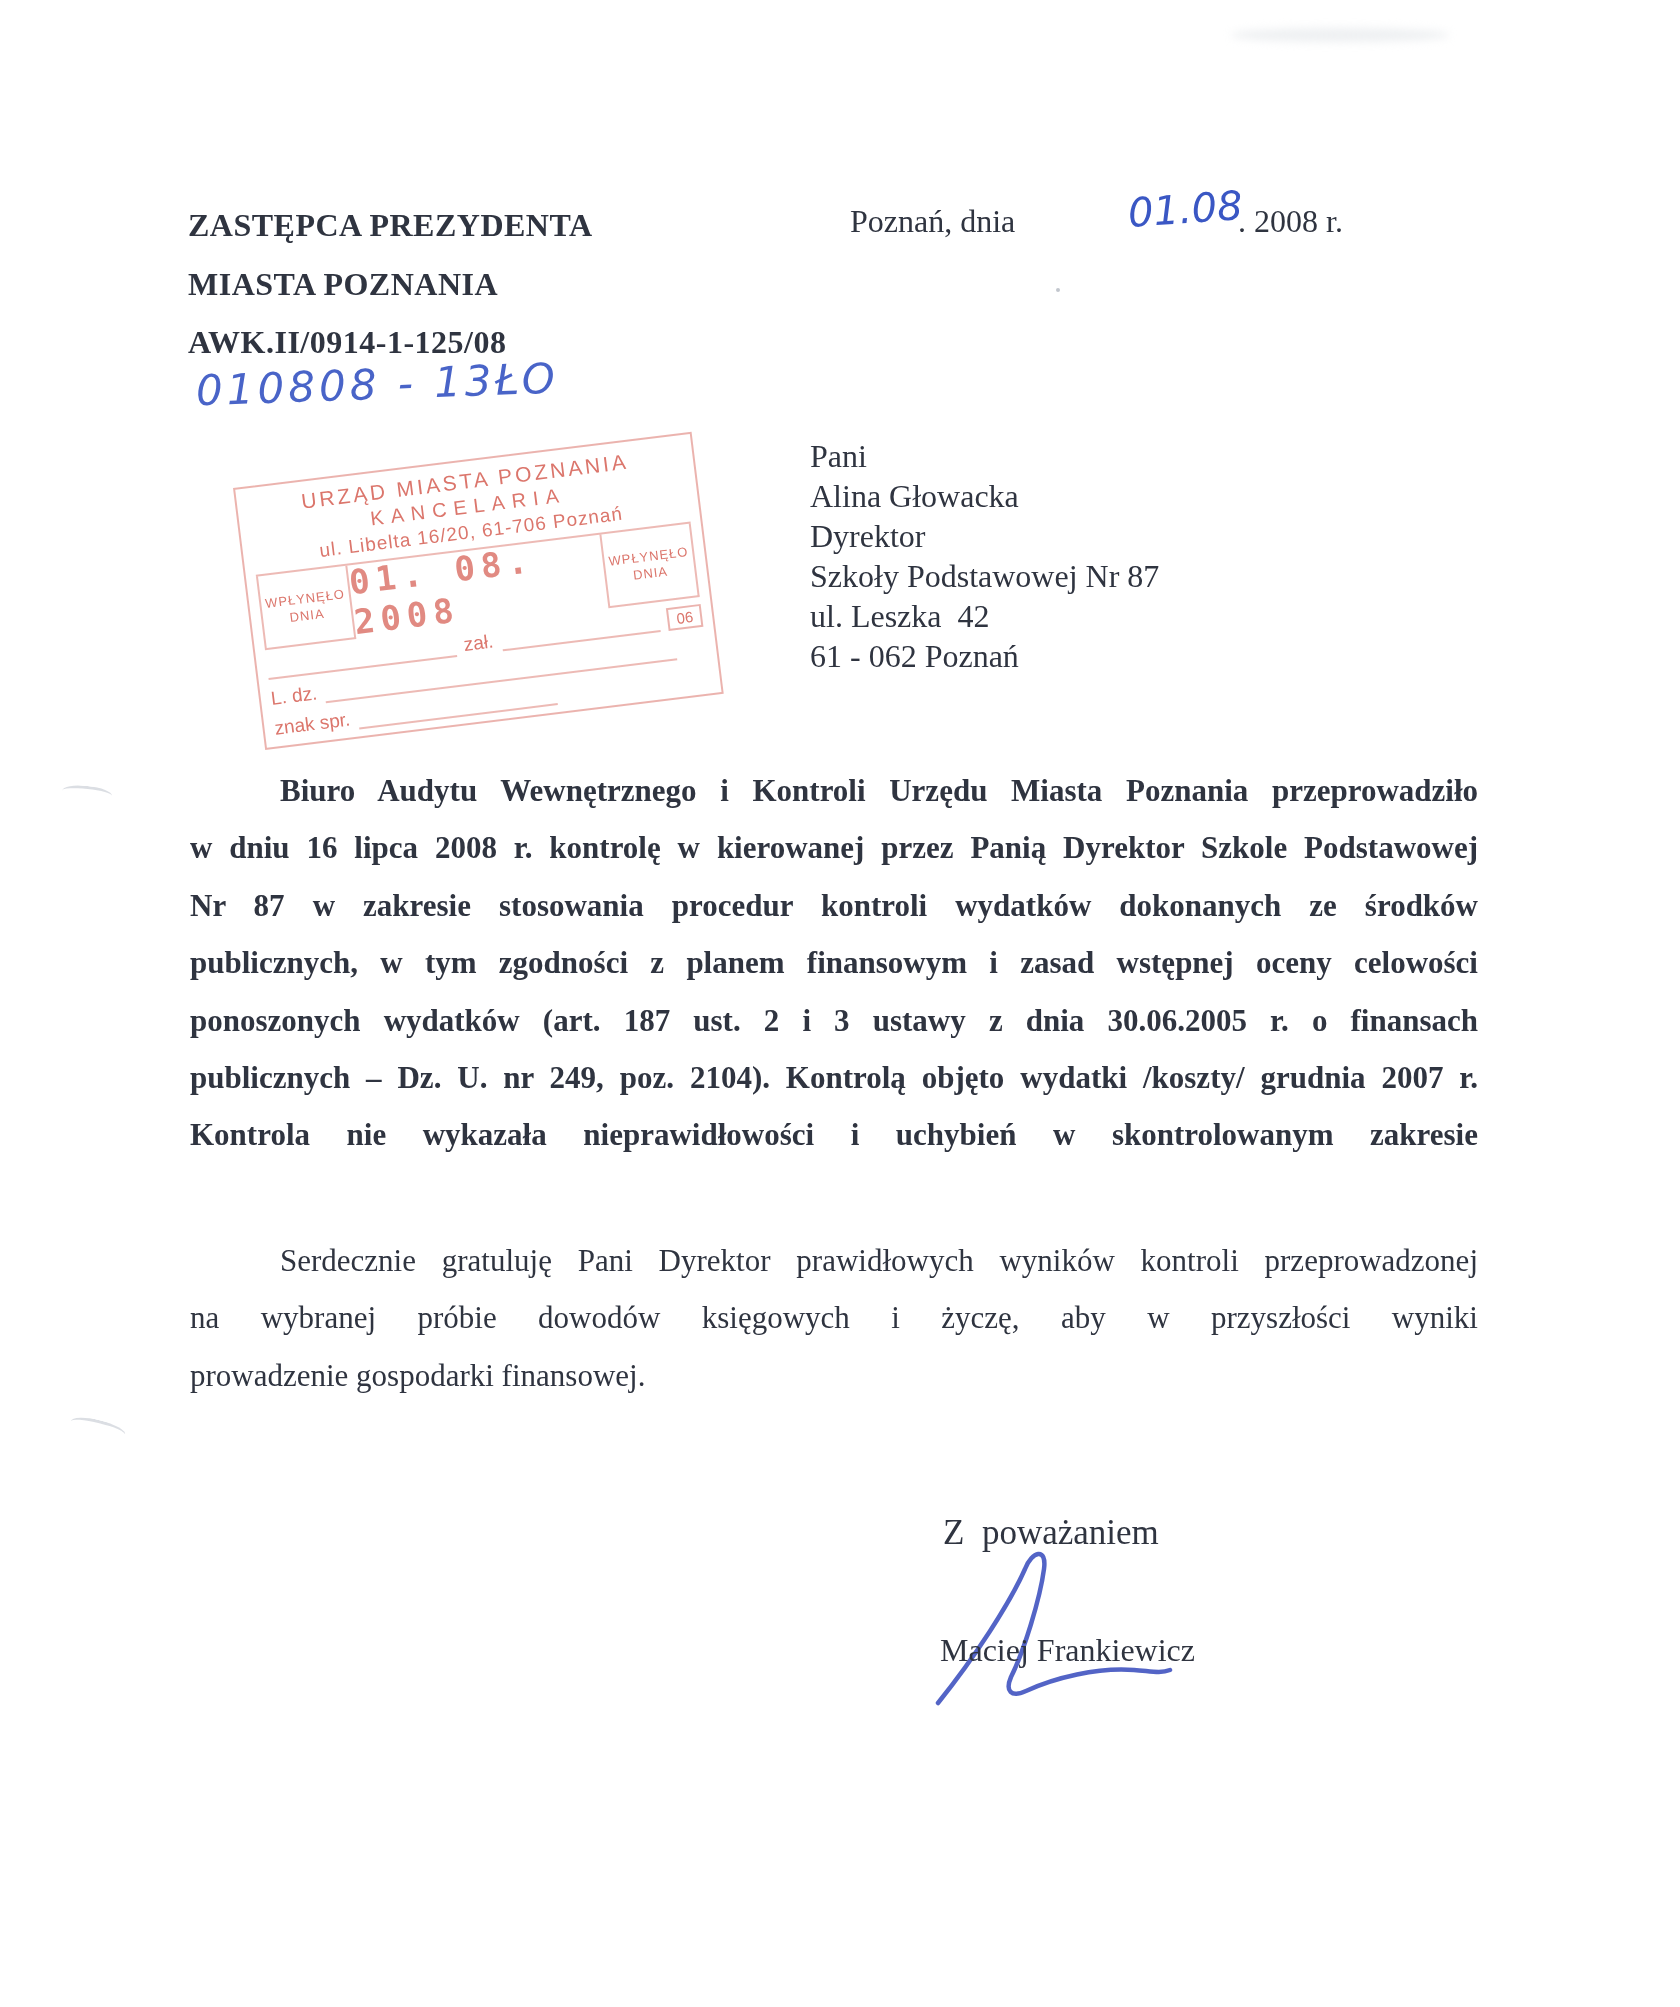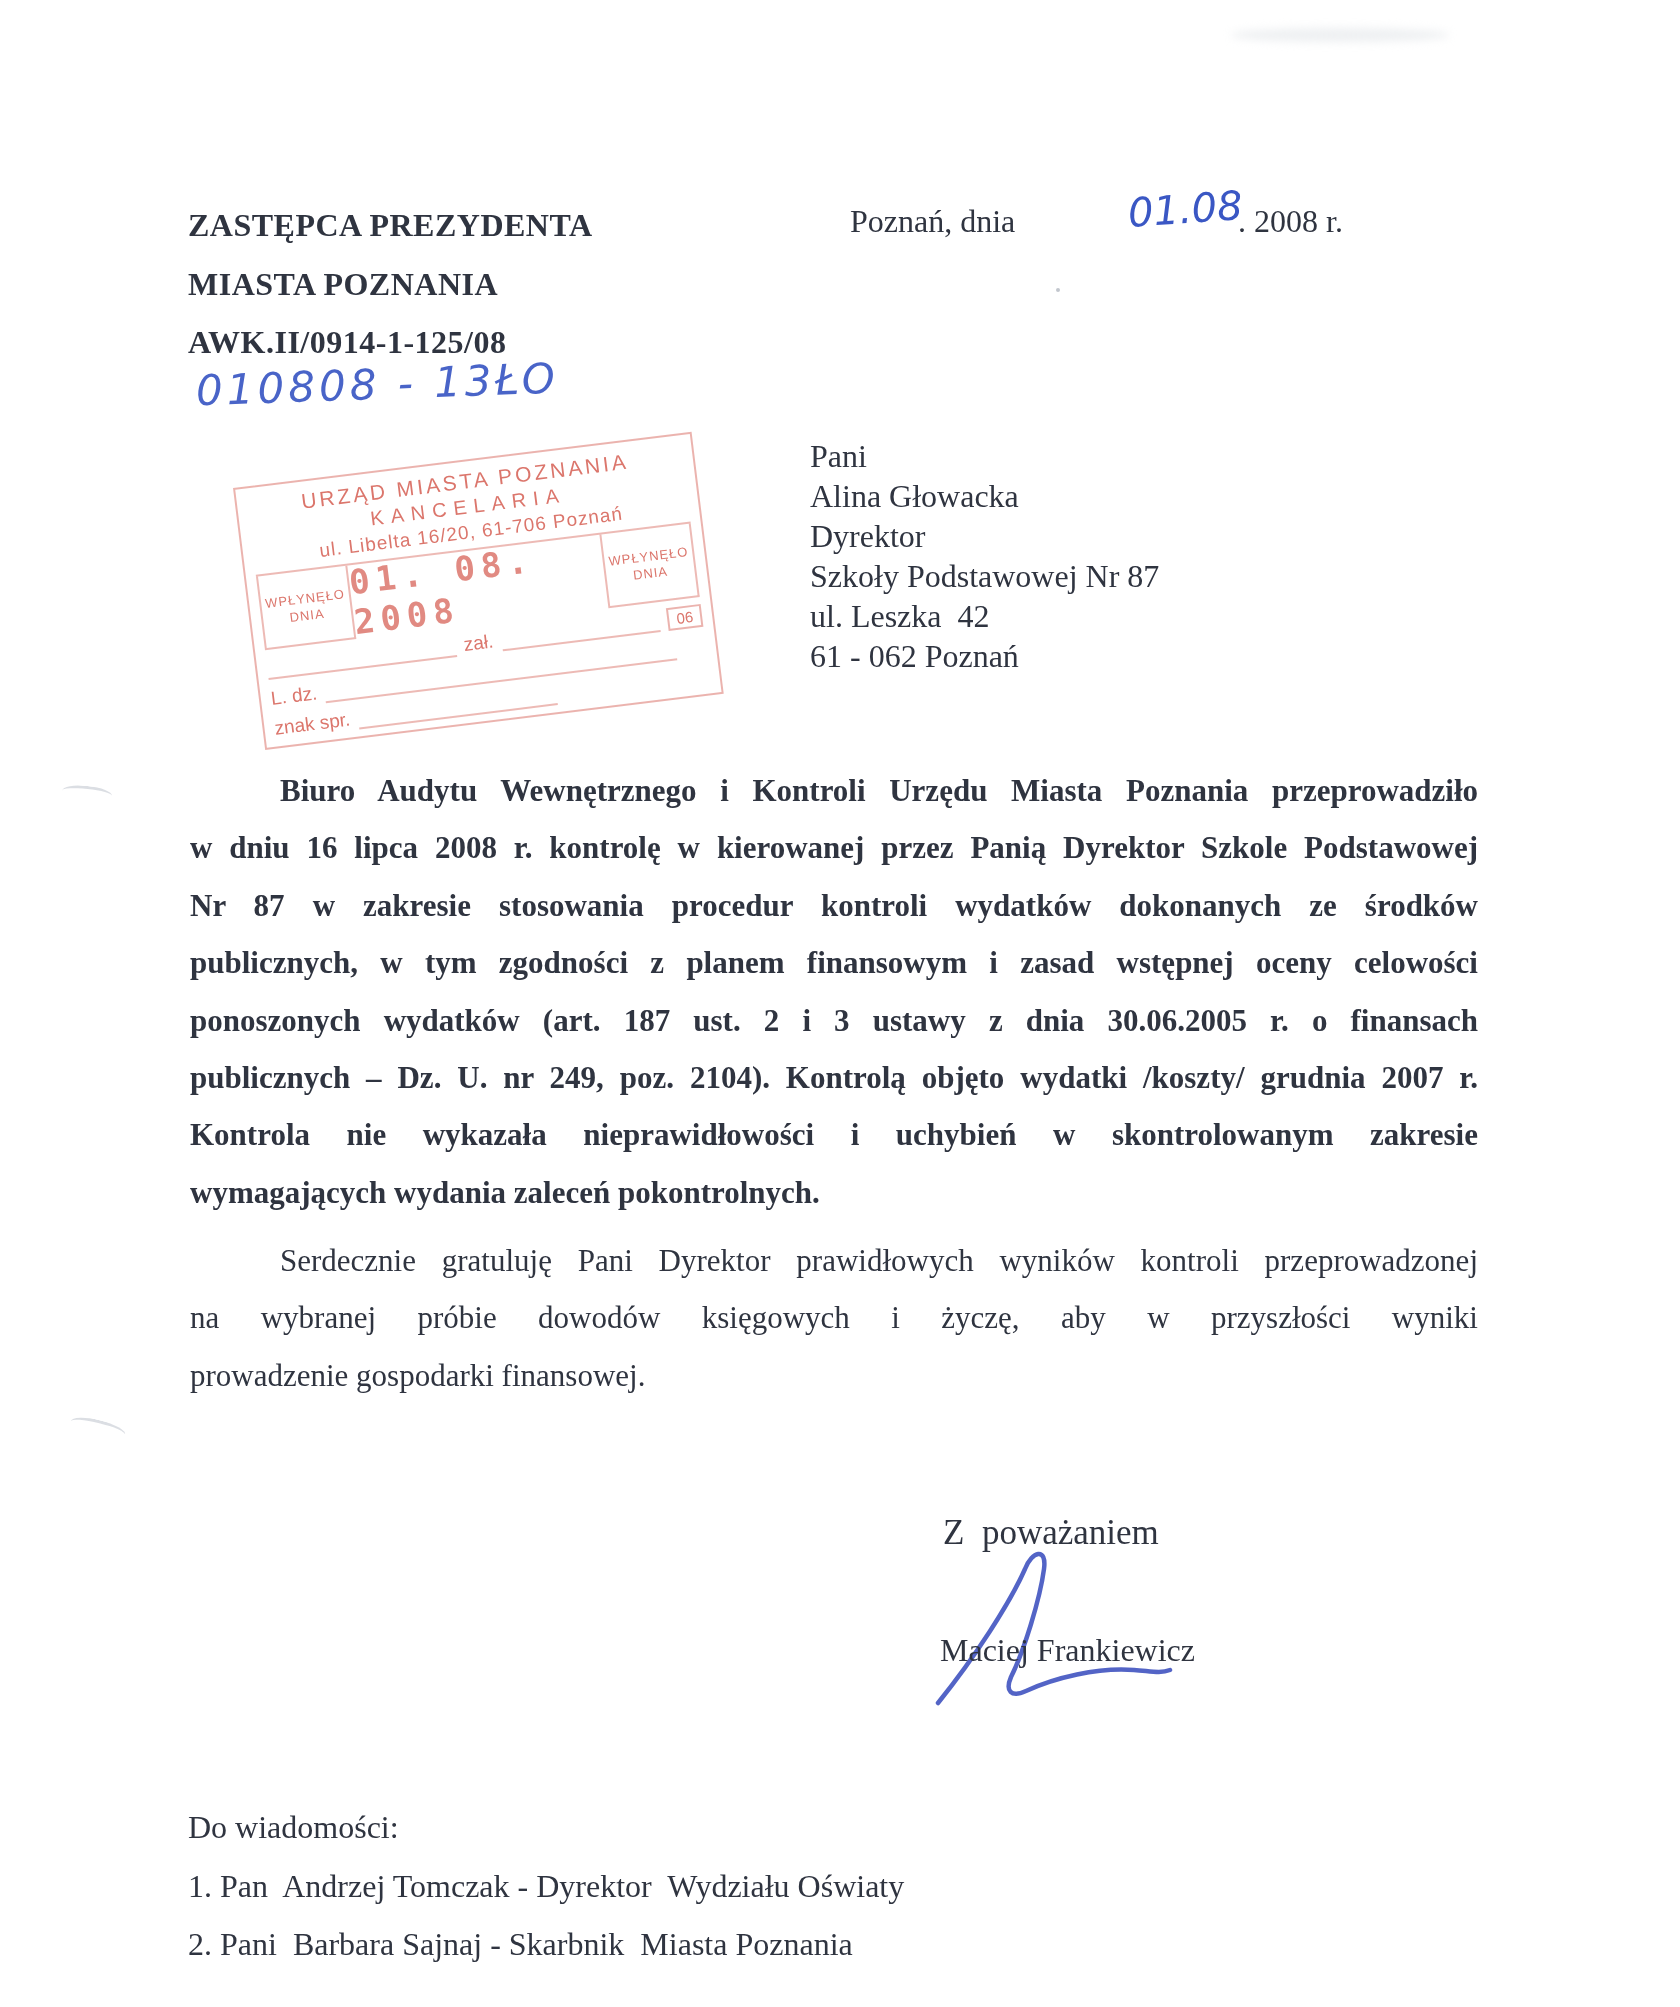--- a/index.html
+++ b/index.html
@@ -141,34 +141,28 @@
   </div>
 
   <div class="abs para p1">
     <div class="bl first">Biuro Audytu Wewnętrznego i Kontroli Urzędu Miasta Poznania przeprowadziło</div>
     <div class="bl">w dniu 16 lipca 2008 r. kontrolę w kierowanej przez Panią Dyrektor Szkole Podstawowej</div>
     <div class="bl">Nr 87 w zakresie stosowania procedur kontroli wydatków dokonanych ze środków</div>
     <div class="bl">publicznych, w tym zgodności z planem finansowym i zasad wstępnej oceny celowości</div>
     <div class="bl">ponoszonych wydatków (art. 187 ust. 2 i 3 ustawy z dnia 30.06.2005 r. o finansach</div>
     <div class="bl">publicznych – Dz. U. nr 249, poz. 2104). Kontrolą objęto wydatki /koszty/ grudnia 2007 r.</div>
     <div class="bl">Kontrola nie wykazała nieprawidłowości i uchybień w skontrolowanym zakresie</div>
-    <div class="bl last">wymagających wydania zaleceń pokontrolnych.</div>
   </div>
 
   <div class="abs para p2">
     <div class="bl first">Serdecznie gratuluję Pani Dyrektor prawidłowych wyników kontroli przeprowadzonej</div>
     <div class="bl">na wybranej próbie dowodów księgowych i życzę, aby w przyszłości wyniki</div>
     <div class="bl last">prowadzenie gospodarki finansowej.</div>
   </div>
 
   <div class="abs valediction pre">Z  poważaniem</div>
   <svg class="abs signature-svg" width="280" height="170" viewBox="0 0 280 170">
     <path d="M 18 158 C 55 112, 90 58, 105 24 C 112 6, 127 2, 124 24 C 120 54, 104 106, 91 132 C 85 146, 91 153, 106 146 C 134 133, 178 122, 214 125 C 230 126, 240 129, 250 125" fill="none" stroke="#4053c0" stroke-width="4.5" stroke-linecap="round" opacity="0.9"></path>
   </svg>
   <div class="abs signer">Maciej Frankiewicz</div>
 
-  <div class="abs footer">
-    <div class="fline">Do wiadomości:</div>
-    <div class="fline pre">1. Pan  Andrzej Tomczak - Dyrektor  Wydziału Oświaty</div>
-    <div class="fline pre">2. Pani  Barbara Sajnaj - Skarbnik  Miasta Poznania</div>
-  </div>
 
 </div>
 
 </body></html>

